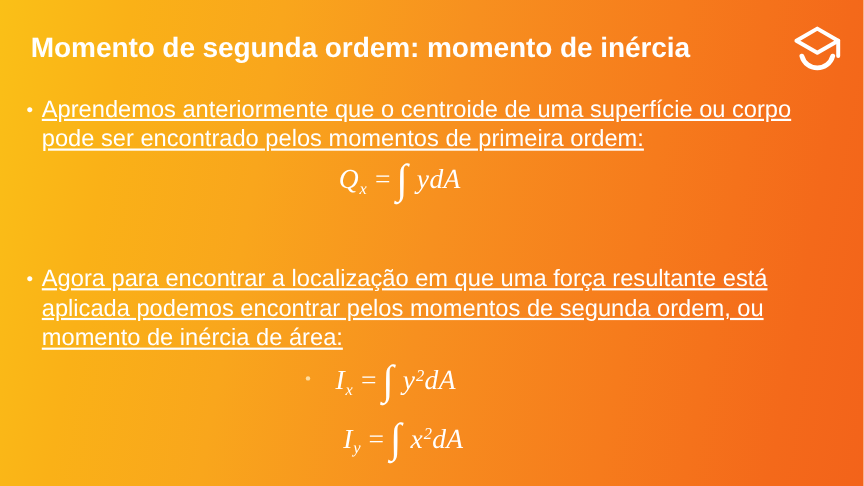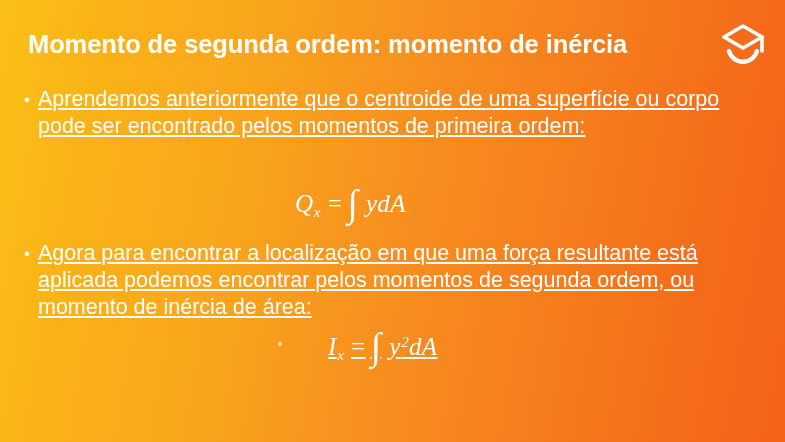--- a/index.html
+++ b/index.html
@@ -130,23 +130,23 @@
   .formula .intg {
     font-style: normal;
     font-size: 38px;
     line-height: 0;
     position: relative;
     top: 4px;
     padding-right: 8px;
     font-family: "Liberation Serif", "DejaVu Serif", serif;
   }
 
-  #formula-qx { left: 295px; top: 92px; margin-top: 40px; }
+  #formula-qx { left: 308px; top: 92px; }
   #formula-qy { left: 308px; top: 144px; }
-  #formula-ix { left: 328px; top: 275px; text-decoration: underline; }
+  #formula-ix { left: 305px; top: 275px; }
   #formula-iy { left: 312px; top: 328px; }
 
   .mini-dot {
     position: absolute;
     left: 278px;
     top: 284px;
     width: 4px;
     height: 4px;
     border-radius: 50%;
     background: #ffe9b8;
@@ -186,15 +186,18 @@
       <span class="dot">•</span>
       <span class="btext">Agora para encontrar a localização em que uma força resultante está aplicada podemos encontrar pelos momentos de segunda ordem, ou momento de inércia de área:</span>
     </div>
 
     <div class="mini-dot"></div>
 
     <div class="formula" id="formula-ix">
       <span class="var">I</span><span class="sub">x</span><span class="eq">=</span><span class="intg">∫</span><span class="var">y</span><span class="sup">2</span><span class="var">dA</span>
     </div>
 
+    <div class="formula" id="formula-iy">
+      <span class="var">I</span><span class="sub">y</span><span class="eq">=</span><span class="intg">∫</span><span class="var">x</span><span class="sup">2</span><span class="var">dA</span>
+    </div>
 
   </div>
 </div>
 
 </body></html>

